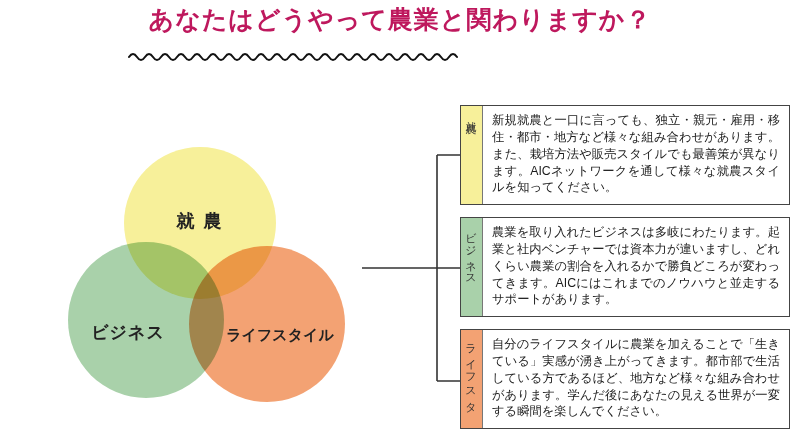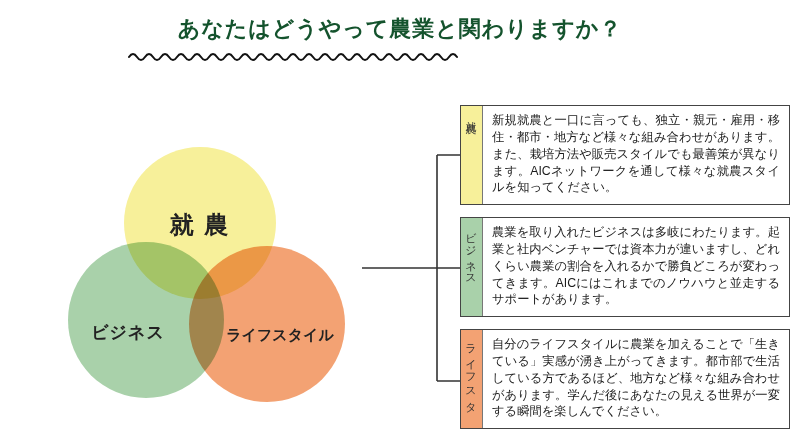--- a/index.html
+++ b/index.html
@@ -2,36 +2,36 @@
 <html><head>
 <meta charset="utf-8">
 <style>
   * { margin:0; padding:0; box-sizing:border-box; }
   html,body { background:#fff; }
   .page {
     position:relative; width:800px; height:442px; background:#fff; overflow:hidden;
     font-family:"Liberation Sans","DejaVu Sans",sans-serif; color:#1a1a1a;
   }
   .page-title {
-    position:absolute; top:14px; left:0; width:100%;
-    text-align:center; font-size:22px; font-weight:bold; letter-spacing:1px; color:#14532d;
+    position:absolute; top:3px; left:0; width:100%;
+    text-align:center; font-size:25px; font-weight:bold; letter-spacing:1px; color:#be185d;
   }
   .squiggle { position:absolute; left:127px; top:50px; width:336px; height:14px; }
 
   
   .venn-circle {
     position:absolute; border-radius:50%; mix-blend-mode:multiply;
   }
   .circle-shunou    { left:124px; top:147px; width:152px; height:152px; }
   .circle-business  { left:68px;  top:242px; width:156px; height:156px; }
   .circle-lifestyle { left:189px; top:246px; width:156px; height:156px; }
   .venn-label {
     position:absolute; text-align:center; font-weight:bold; color:#222; z-index:5;
   }
-  .label-shunou    { left:148px; top:209px; width:104px; font-size:24px; letter-spacing:2px; }
+  .label-shunou    { left:148px; top:209px; width:104px; font-size:18px; letter-spacing:2px; }
   .label-business  { left:72px;  top:321px; width:112px; font-size:17px; letter-spacing:1px; }
   .label-lifestyle { left:211px; top:326px; width:138px; font-size:15px; }
 
   
   .bracket { position:absolute; left:360px; top:150px; width:102px; height:236px; }
 
   
   .panels { position:absolute; left:460px; top:105px; width:330px; }
   .panel {
     display:flex; width:330px; height:100px; margin-bottom:12px;

